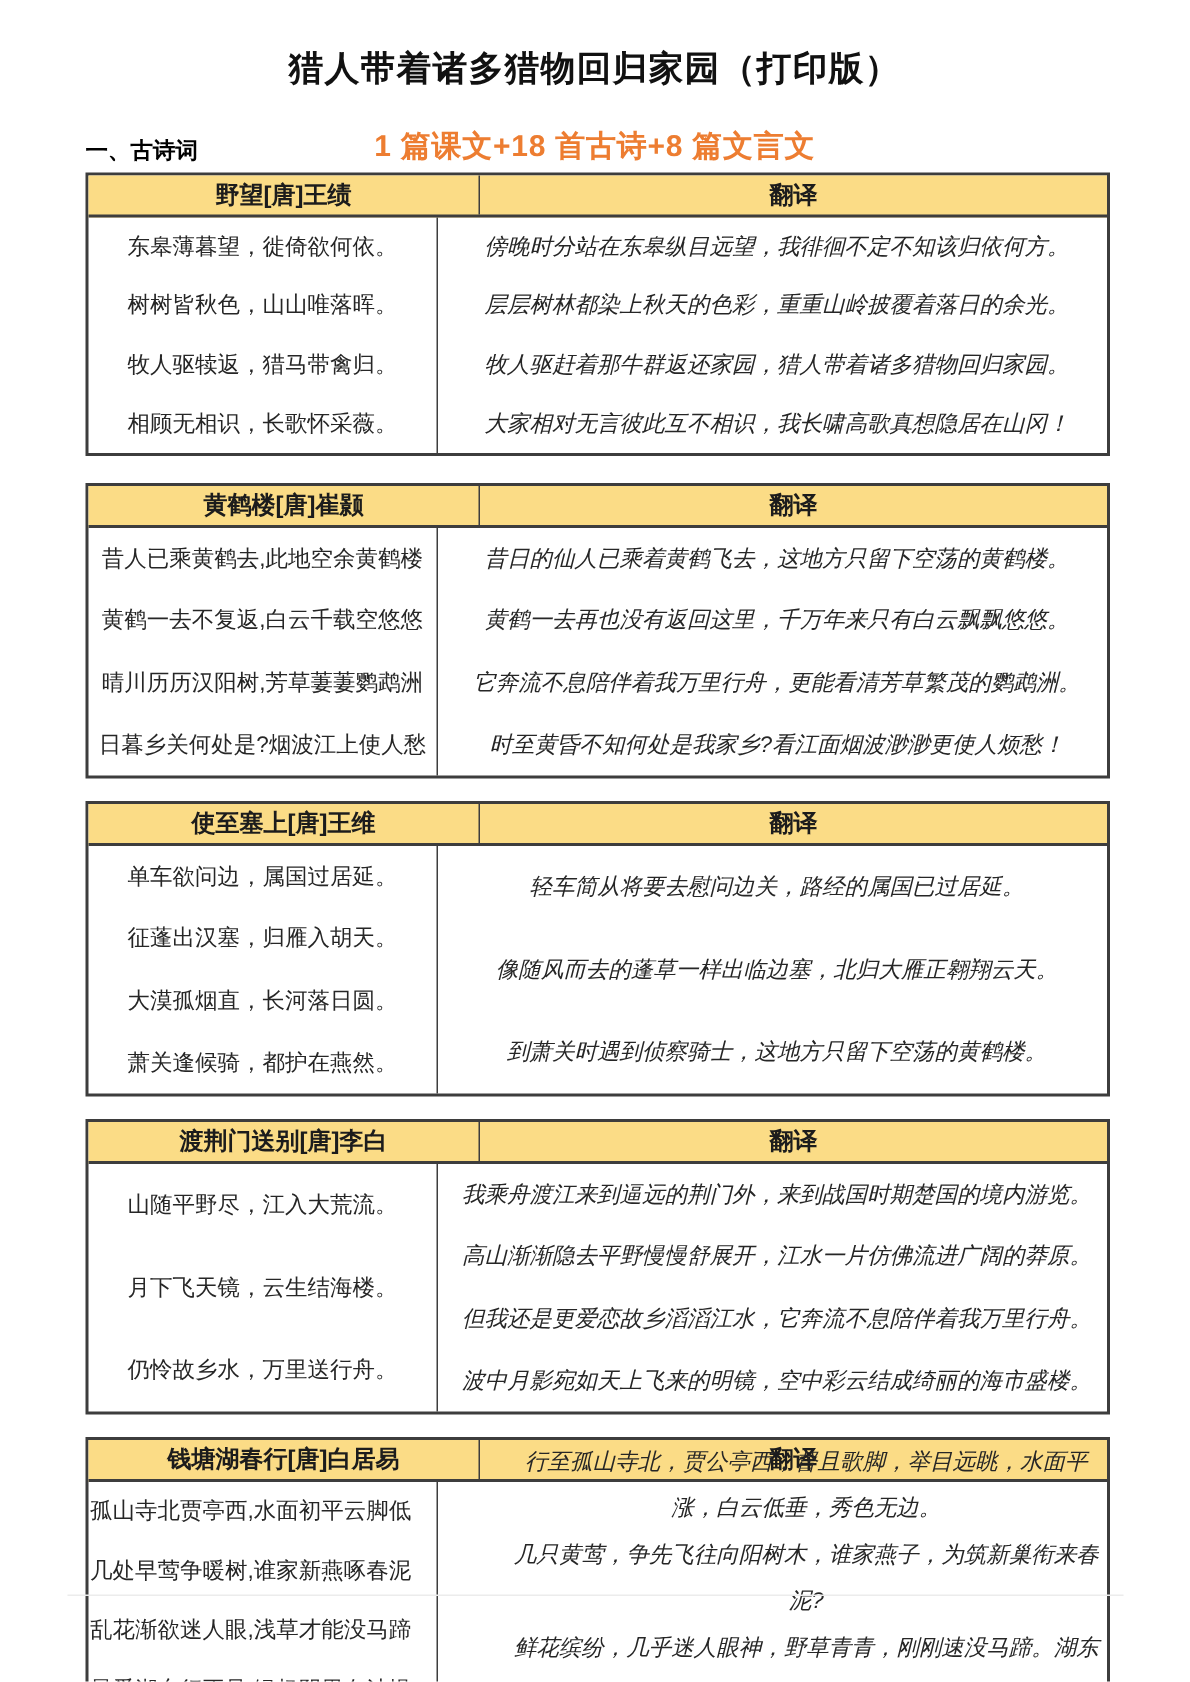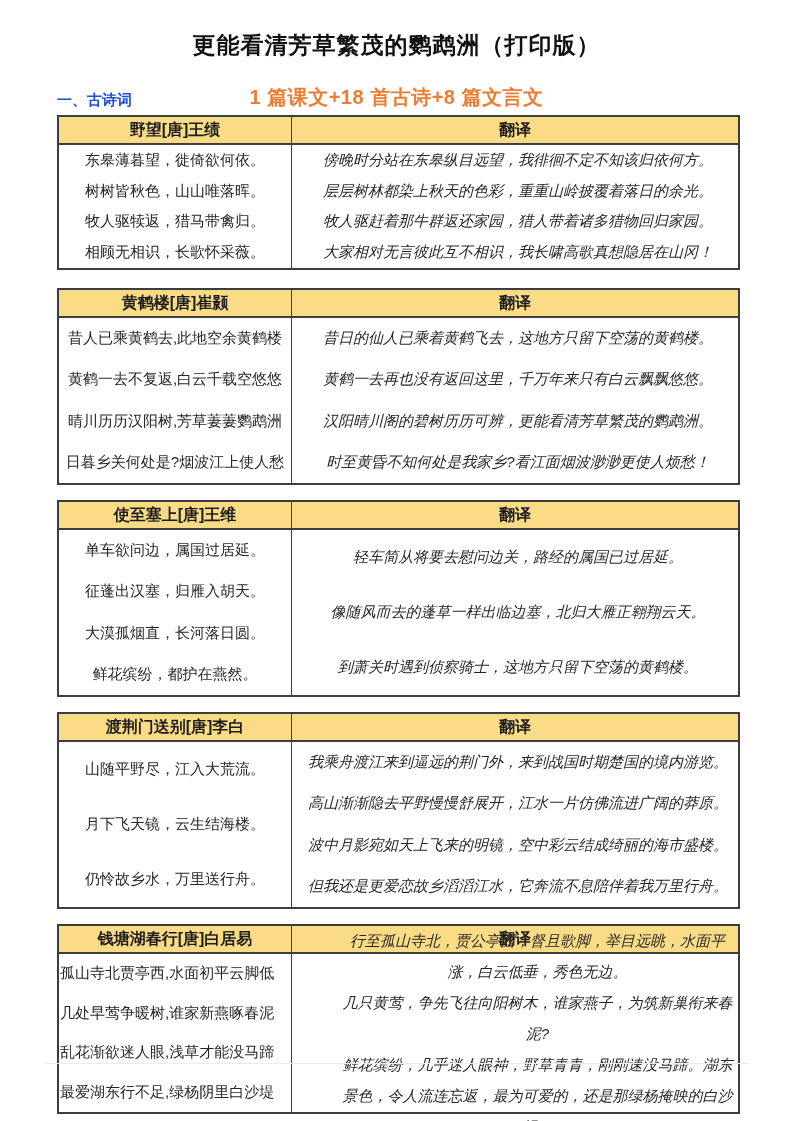--- a/index.html
+++ b/index.html
@@ -21,21 +21,21 @@
   }
   .count-subtitle {
     position: absolute; top: 84px; left: 0; width: 100%;
     text-align: center;
     font-size: 20px; font-weight: 700; letter-spacing: 0.5px;
     color: #ED7D31;
   }
   .section-label {
     position: absolute; top: 91px; left: 57px;
     font-size: 15px; font-weight: 700;
-    color: #1d4ed8;
+    color: #000000;
   }
 
   .tables-wrap { position: absolute; top: 115px; left: 57px; width: 683px; }
 
   .poem-table {
     width: 683px;
     border: 2px solid #3d3d3d;
     background: #ffffff;
   }
   .t-a { margin-bottom: 18px; }
@@ -45,31 +45,31 @@
     display: flex;
     background: #FBDC86;
     border-bottom: 2px solid #3d3d3d;
     height: 28px;
     align-items: center;
     font-weight: 700;
     font-size: 16px;
     color: #1c1c1c;
   }
   .th-left {
-    width: 233px; height: 100%;
+    width: 261px; height: 100%;
     display: flex; align-items: center; justify-content: center;
     border-right: 1.5px solid #3d3d3d;
   }
   .th-right {
     flex: 1; height: 100%;
     display: flex; align-items: center; justify-content: center;
   }
 
   .tbody { display: flex; }
-  .t-a .tbody { height: 123px; }
+  .t-a .tbody { height: 157px; }
   .t-b .tbody { height: 165px; }
   .t-c .tbody { height: 158px; }
 
   .col-poems {
     width: 233px;
     border-right: 1.5px solid #3d3d3d;
     display: flex; flex-direction: column; justify-content: space-around;
     text-align: center;
     font-size: 15px;
   }
@@ -99,21 +99,21 @@
   .page-shadow-line {
     position: absolute; top: 1063px; left: 45px; width: 704px; height: 1px;
     background: #ececec;
   }
 </style>
 </head>
 <body>
 
 <div class="page">
 
-  <h1 class="doc-title">更能看清芳草繁茂的鹦鹉洲（打印版）</h1>
+  <h1 class="doc-title">猎人带着诸多猎物回归家园（打印版）</h1>
   <div class="count-subtitle">1 篇课文+18 首古诗+8 篇文言文</div>
   <div class="section-label">一、古诗词</div>
 
   <div class="tables-wrap">
 
     <section class="poem-table t-a">
       <div class="thead">
         <div class="th-left">野望[唐]王绩</div>
         <div class="th-right">翻译</div>
       </div>
@@ -141,37 +141,37 @@
       <div class="tbody">
         <div class="col-poems">
           <div class="poem-line">昔人已乘黄鹤去,此地空余黄鹤楼</div>
           <div class="poem-line">黄鹤一去不复返,白云千载空悠悠</div>
           <div class="poem-line">晴川历历汉阳树,芳草萋萋鹦鹉洲</div>
           <div class="poem-line">日暮乡关何处是?烟波江上使人愁</div>
         </div>
         <div class="col-trans">
           <div class="trans-line">昔日的仙人已乘着黄鹤飞去，这地方只留下空荡的黄鹤楼。</div>
           <div class="trans-line">黄鹤一去再也没有返回这里，千万年来只有白云飘飘悠悠。</div>
-          <div class="trans-line">汉阳晴川阁的碧树历历可辨，更能看清芳草繁茂的鹦鹉洲。</div>
+          <div class="trans-line">它奔流不息陪伴着我万里行舟，更能看清芳草繁茂的鹦鹉洲。</div>
           <div class="trans-line">时至黄昏不知何处是我家乡?看江面烟波渺渺更使人烦愁！</div>
         </div>
       </div>
     </section>
 
     <section class="poem-table t-b">
       <div class="thead">
         <div class="th-left">使至塞上[唐]王维</div>
         <div class="th-right">翻译</div>
       </div>
       <div class="tbody">
         <div class="col-poems">
           <div class="poem-line">单车欲问边，属国过居延。</div>
           <div class="poem-line">征蓬出汉塞，归雁入胡天。</div>
           <div class="poem-line">大漠孤烟直，长河落日圆。</div>
-          <div class="poem-line">鲜花缤纷，都护在燕然。</div>
+          <div class="poem-line">萧关逢候骑，都护在燕然。</div>
         </div>
         <div class="col-trans">
           <div class="trans-line">轻车简从将要去慰问边关，路经的属国已过居延。</div>
           <div class="trans-line">像随风而去的蓬草一样出临边塞，北归大雁正翱翔云天。</div>
           <div class="trans-line">到萧关时遇到侦察骑士，这地方只留下空荡的黄鹤楼。</div>
         </div>
       </div>
     </section>
 
     <section class="poem-table t-b">
@@ -181,22 +181,22 @@
       </div>
       <div class="tbody">
         <div class="col-poems">
           <div class="poem-line">山随平野尽，江入大荒流。</div>
           <div class="poem-line">月下飞天镜，云生结海楼。</div>
           <div class="poem-line">仍怜故乡水，万里送行舟。</div>
         </div>
         <div class="col-trans">
           <div class="trans-line">我乘舟渡江来到逼远的荆门外，来到战国时期楚国的境内游览。</div>
           <div class="trans-line">高山渐渐隐去平野慢慢舒展开，江水一片仿佛流进广阔的莽原。</div>
+          <div class="trans-line">但我还是更爱恋故乡滔滔江水，它奔流不息陪伴着我万里行舟。</div>
           <div class="trans-line">波中月影宛如天上飞来的明镜，空中彩云结成绮丽的海市盛楼。</div>
-          <div class="trans-line">但我还是更爱恋故乡滔滔江水，它奔流不息陪伴着我万里行舟。</div>
         </div>
       </div>
     </section>
 
     <section class="poem-table t-c">
       <div class="thead">
         <div class="th-left">钱塘湖春行[唐]白居易</div>
         <div class="th-right">翻译</div>
       </div>
       <div class="tbody">

